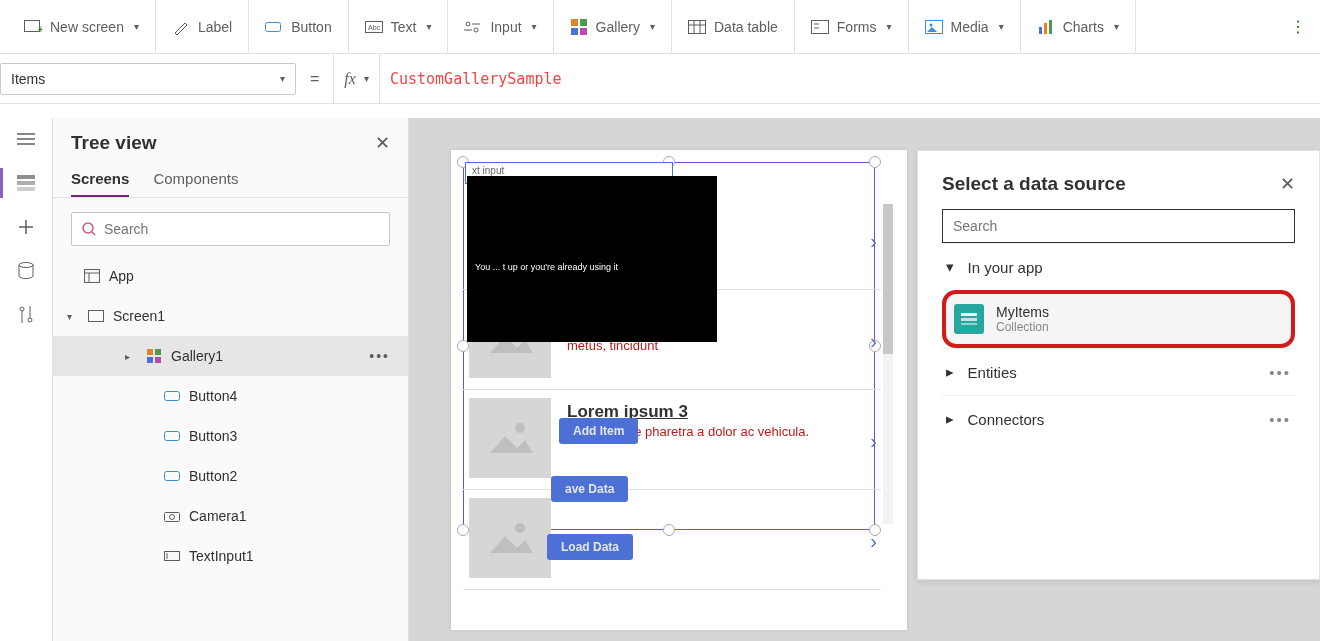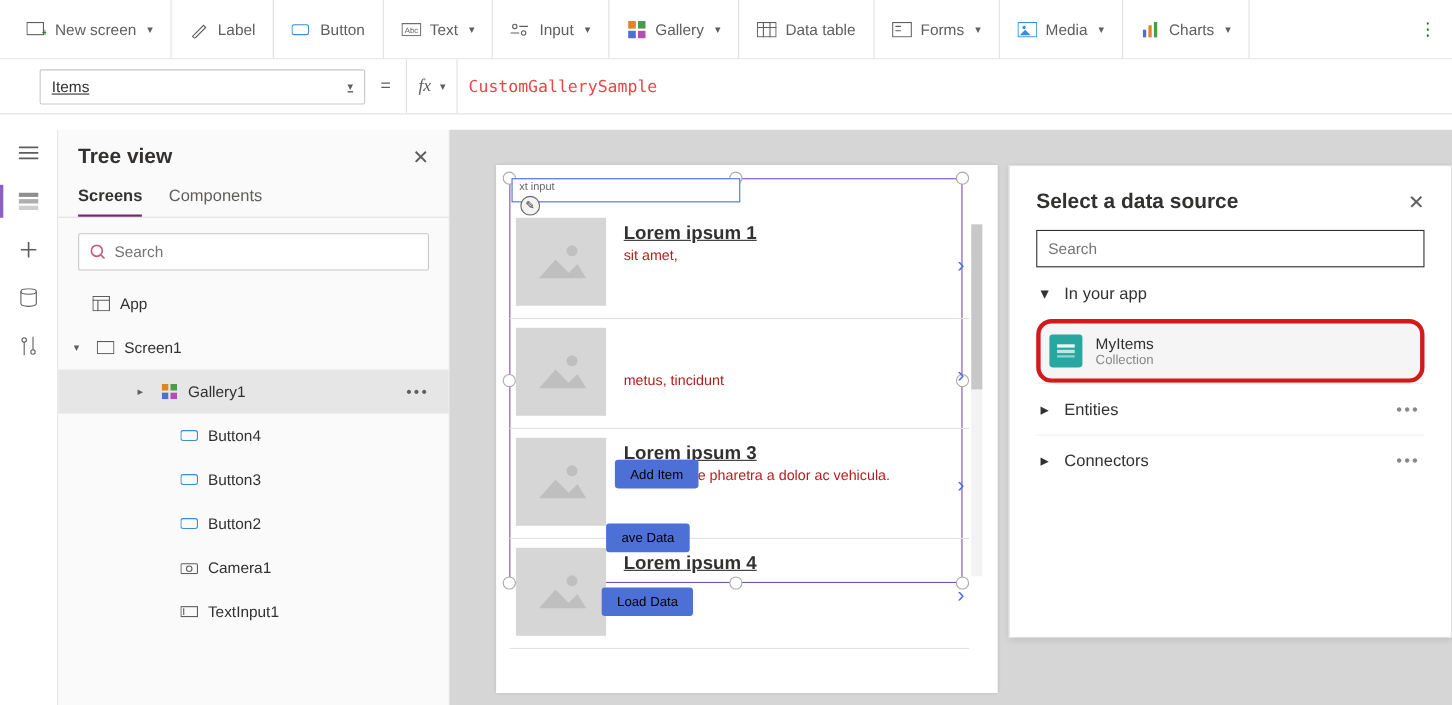--- a/index.html
+++ b/index.html
@@ -8,21 +8,21 @@
   
   .ribbon { height: 54px; border-bottom: 1px solid #e1e1e1; display: flex; align-items: center; padding: 0 8px; gap: 0; background: #fff; }
   .ribbon .rb-group { display: flex; align-items: center; height: 100%; padding: 0 16px; gap: 8px; border-right: 1px solid #e1e1e1; color: #605e5c; cursor: pointer; }
   .ribbon .rb-group:last-child { border-right: none; }
   .rb-icon { width: 18px; height: 18px; display: inline-flex; align-items: center; justify-content: center; }
   .chev { font-size: 10px; color: #605e5c; margin-left: 2px; }
   .rb-end { margin-left: auto; color: #0b7a0b; font-size: 16px; padding: 0 6px; }
 
   
   .fbar { height: 50px; border-bottom: 1px solid #e1e1e1; display: flex; align-items: center; background: #fff; }
-  .fbar .prop { margin-left: 36px; width: 296px; height: 32px; border: 1px solid #c8c8c8; border-radius: 2px; display: flex; align-items: center; padding: 0 10px; justify-content: space-between; color: #323130; text-decoration: underline; }
+  .fbar .prop { width: 296px; height: 32px; border: 1px solid #c8c8c8; border-radius: 2px; display: flex; align-items: center; padding: 0 10px; justify-content: space-between; color: #323130; }
   .fbar .eq { margin: 0 14px; color: #605e5c; font-size: 16px; }
   .fbar .fx { display: flex; align-items: center; gap: 6px; color: #605e5c; padding: 0 10px; border-left: 1px solid #e1e1e1; height: 100%; }
   .fbar .fx .fxi { font-style: italic; font-family: Georgia, serif; font-size: 16px; }
   .fbar .formula { flex: 1; padding: 0 10px; font-family: Consolas, monospace; font-size: 15px; color: #ef4444; border-left: 1px solid #e1e1e1; height: 100%; display: flex; align-items: center; }
 
   
   .main { display: flex; height: calc(641px - 54px - 50px); margin-top: 14px; }
 
   
   .rail { width: 53px; border-right: 1px solid #e1e1e1; display: flex; flex-direction: column; align-items: center; padding-top: 12px; gap: 26px; background: #fff; }
@@ -69,21 +69,21 @@
   .grow .row { height: 100px; border-bottom: 1px solid #e1e1e1; position: relative; padding-left: 104px; padding-top: 12px; }
   .grow .row .thumb { position: absolute; left: 6px; top: 8px; width: 82px; height: 80px; background: #d6d6d6; display: flex; align-items: center; justify-content: center; }
   .grow .row .thumb svg { opacity: 0.5; }
   .grow .row .title { font-size: 17px; font-weight: 600; color: #323130; text-decoration: underline; }
   .grow .row .sub { font-size: 13px; color: #b91c1c; margin-top: 2px; }
   .grow .row .arrow { position: absolute; right: 4px; top: 40px; color: #4c70d6; font-size: 20px; }
   .overlay-black { position: absolute; left: 16px; top: 26px; width: 250px; height: 166px; background: #000; color: #fff; font-size: 9px; padding: 86px 8px 8px 8px; z-index: 5; }
   .scrollbar { position: absolute; right: 14px; top: 54px; width: 10px; height: 320px; background: #f3f3f3; }
   .scrollbar::after { content: ""; position: absolute; left: 0; top: 0; width: 100%; height: 150px; background: #c8c8c8; }
 
-  .canvas-btn { position: absolute; background: #4c70d6; color: #000000; font-size: 12px; font-weight: 400; padding: 6px 14px; border-radius: 3px; border: none; }
+  .canvas-btn { position: absolute; background: #4c70d6; color: #e5e5e5; font-size: 12px; font-weight: 700; padding: 6px 14px; border-radius: 3px; border: none; }
 
   
   .ds-panel { position: absolute; right: 0; top: 32px; width: 403px; height: 430px; background: #fff; border: 1px solid #e1e1e1; box-shadow: 0 2px 6px rgba(0,0,0,0.1); padding: 22px 24px 12px 24px; }
   .ds-hd { display: flex; justify-content: space-between; align-items: center; margin-bottom: 14px; }
   .ds-hd h3 { font-size: 19px; font-weight: 600; }
   .ds-search { width: 100%; height: 34px; border: 1px solid #323130; padding: 0 10px; font-size: 14px; outline: none; }
   .ds-sec { display: flex; align-items: center; gap: 14px; padding: 14px 4px; font-size: 15px; color: #323130; cursor: pointer; border-top: 1px solid #f0f0f0; }
   .ds-sec:first-of-type { margin-top: 10px; border-top: none; }
   .ds-sec .more { margin-left: auto; color: #888; letter-spacing: 2px; }
   .ds-item { display: flex; align-items: flex-end; gap: 12px; padding: 10px 8px; background: #f5f5f5; border: 4px solid #d11a1a; border-radius: 14px; cursor: pointer; }
@@ -364,20 +364,23 @@
           <div class="h mr"></div>
           <div class="h bl"></div>
           <div class="h bc"></div>
           <div class="h br"></div>
         </div>
       </div>
 
       <div class="txtinput-sel">xt input</div>
       <div class="edit-badge">✎</div>
 
+      <div class="overlay-black">
+        <div>You ... t up or you're already using it</div>
+      </div>
 
       <div class="scrollbar"></div>
 
       <div class="grow">
         <div class="row">
           <div class="thumb">
               <svg width="50" height="40">
                 <circle cx="35" cy="10" r="5" fill="#aaa"></circle>
                 <path d="M5 35 L20 18 L32 30 L40 22 L48 35 Z" fill="#aaa"></path>
               </svg>
@@ -407,21 +410,20 @@
           <div class="sub">Suspendisse pharetra a dolor ac vehicula.</div>
           <div class="arrow">›</div>
         </div>
         <div class="row">
           <div class="thumb">
               <svg width="50" height="40">
                 <circle cx="35" cy="10" r="5" fill="#aaa"></circle>
                 <path d="M5 35 L20 18 L32 30 L40 22 L48 35 Z" fill="#aaa"></path>
               </svg>
             </div>
-          <div class="title">Lorem ipsum 4</div>
           <div class="arrow">›</div>
         </div>
       </div>
 
       <button class="canvas-btn" style="left:108px; top:268px">Add Item</button>
       <button class="canvas-btn" style="left:100px; top:326px">ave Data</button>
       <button class="canvas-btn" style="left:96px; top:384px">Load Data</button>
 
     </div>
 

